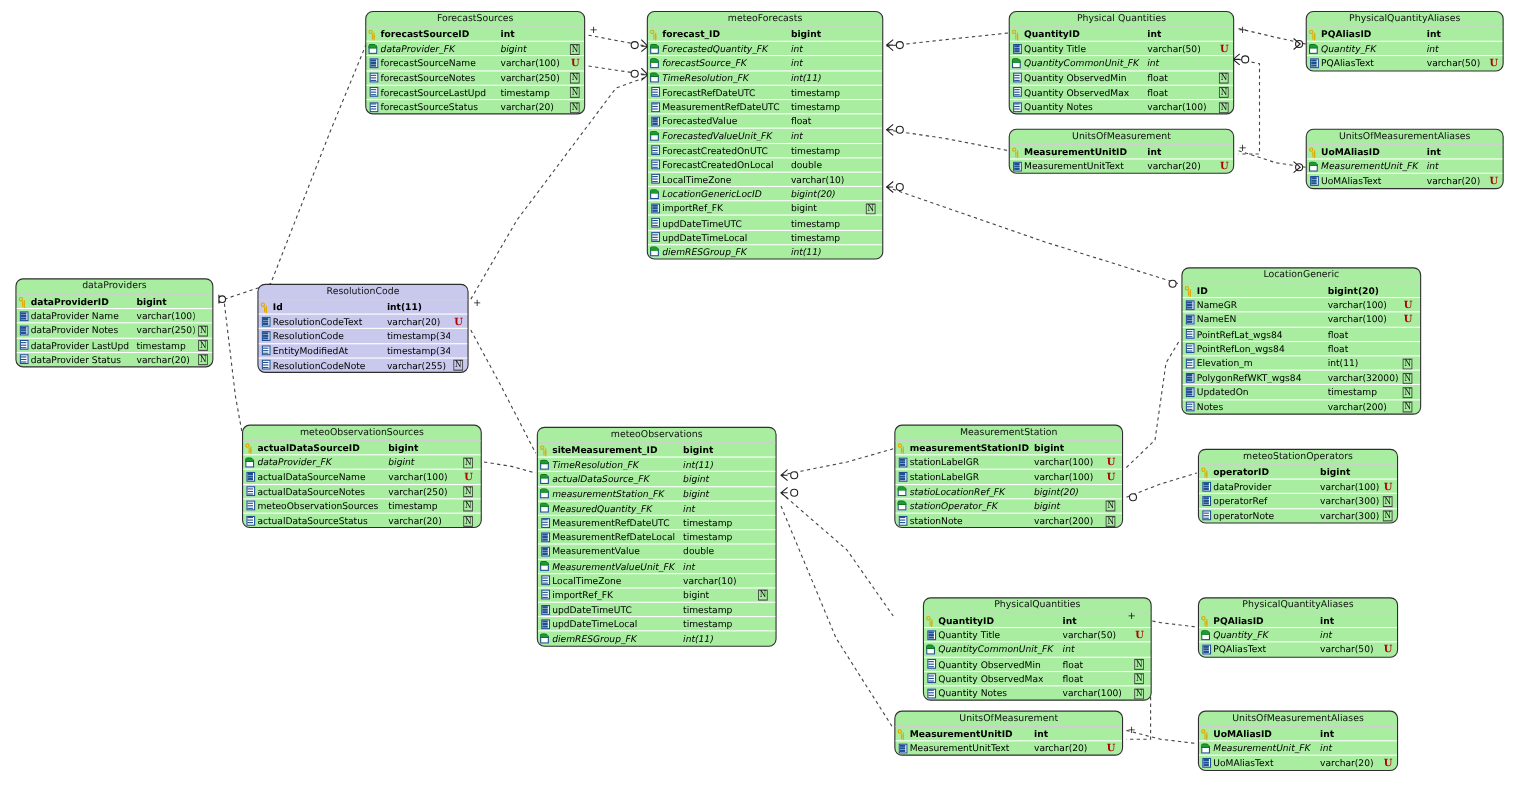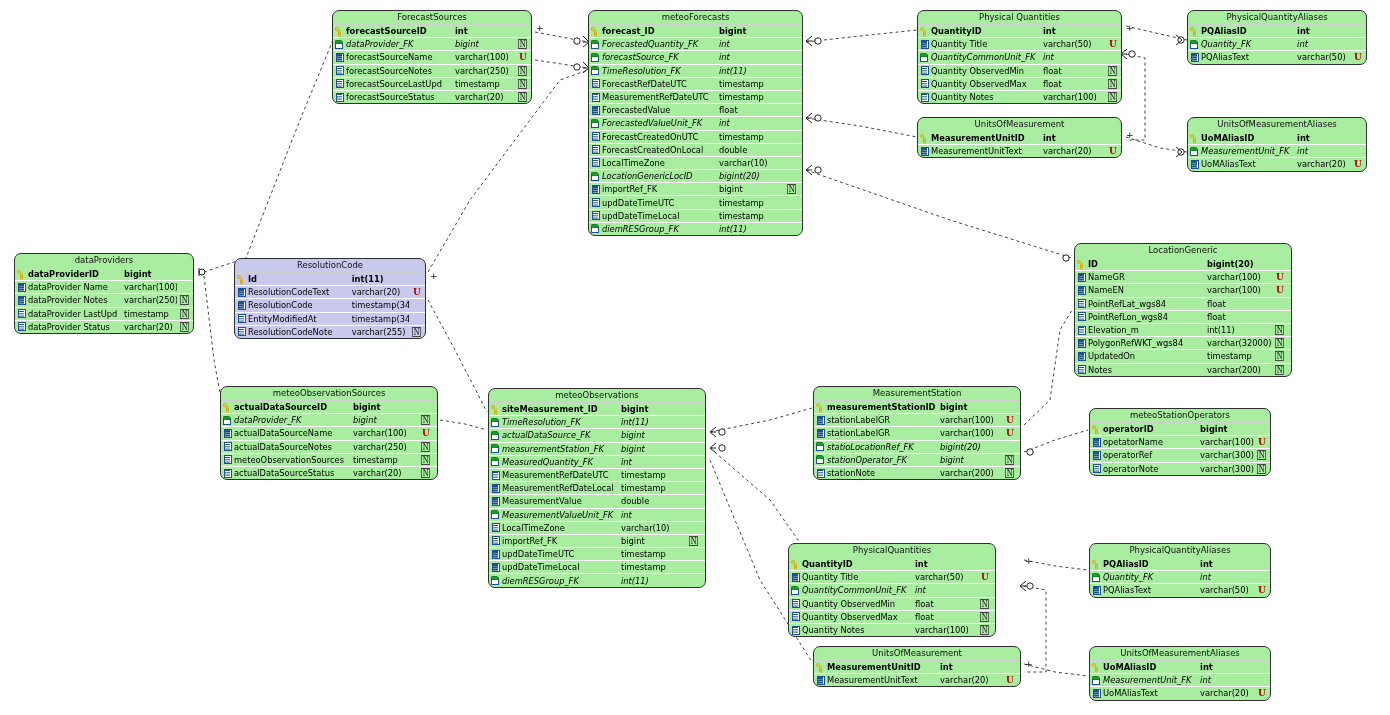--- a/index.html
+++ b/index.html
@@ -886,42 +886,42 @@
           <span class="key"></span>
         </span>
         <span class="nm" style="width:96px">operatorID</span>
         <span class="ty" style="width:55px">bigint</span>
         <span class="flag"></span>
       </div>
       <div class="row">
         <span class="ic">
           <span class="col"></span>
         </span>
-        <span class="nm" style="width:96px">opetatorName</span>
+        <span class="nm" style="width:96px">dataProvider</span>
         <span class="ty" style="width:55px">varchar(100)</span>
         <span class="flag"><span class="u">U</span></span>
       </div>
       <div class="row">
         <span class="ic">
           <span class="col"></span>
         </span>
         <span class="nm" style="width:96px">operatorRef</span>
         <span class="ty" style="width:55px">varchar(300)</span>
         <span class="flag"><span class="n">N</span></span>
       </div>
       <div class="row">
         <span class="ic">
           <span class="col"></span>
         </span>
         <span class="nm" style="width:96px">operatorNote</span>
         <span class="ty" style="width:55px">varchar(300)</span>
         <span class="flag"><span class="n">N</span></span>
       </div>
     </div>
-    <div class="table-box" style="left: 788px; top: 543px; width: 208px;">
+    <div class="table-box" style="left: 839px; top: 543px; width: 208px;">
       <div class="tbl-title">PhysicalQuantities</div>
       <div class="row first pk">
         <span class="ic">
           <span class="key"></span>
         </span>
         <span class="nm" style="width:110px">QuantityID</span>
         <span class="ty" style="width:62px">int</span>
         <span class="flag"></span>
       </div>
       <div class="row">

